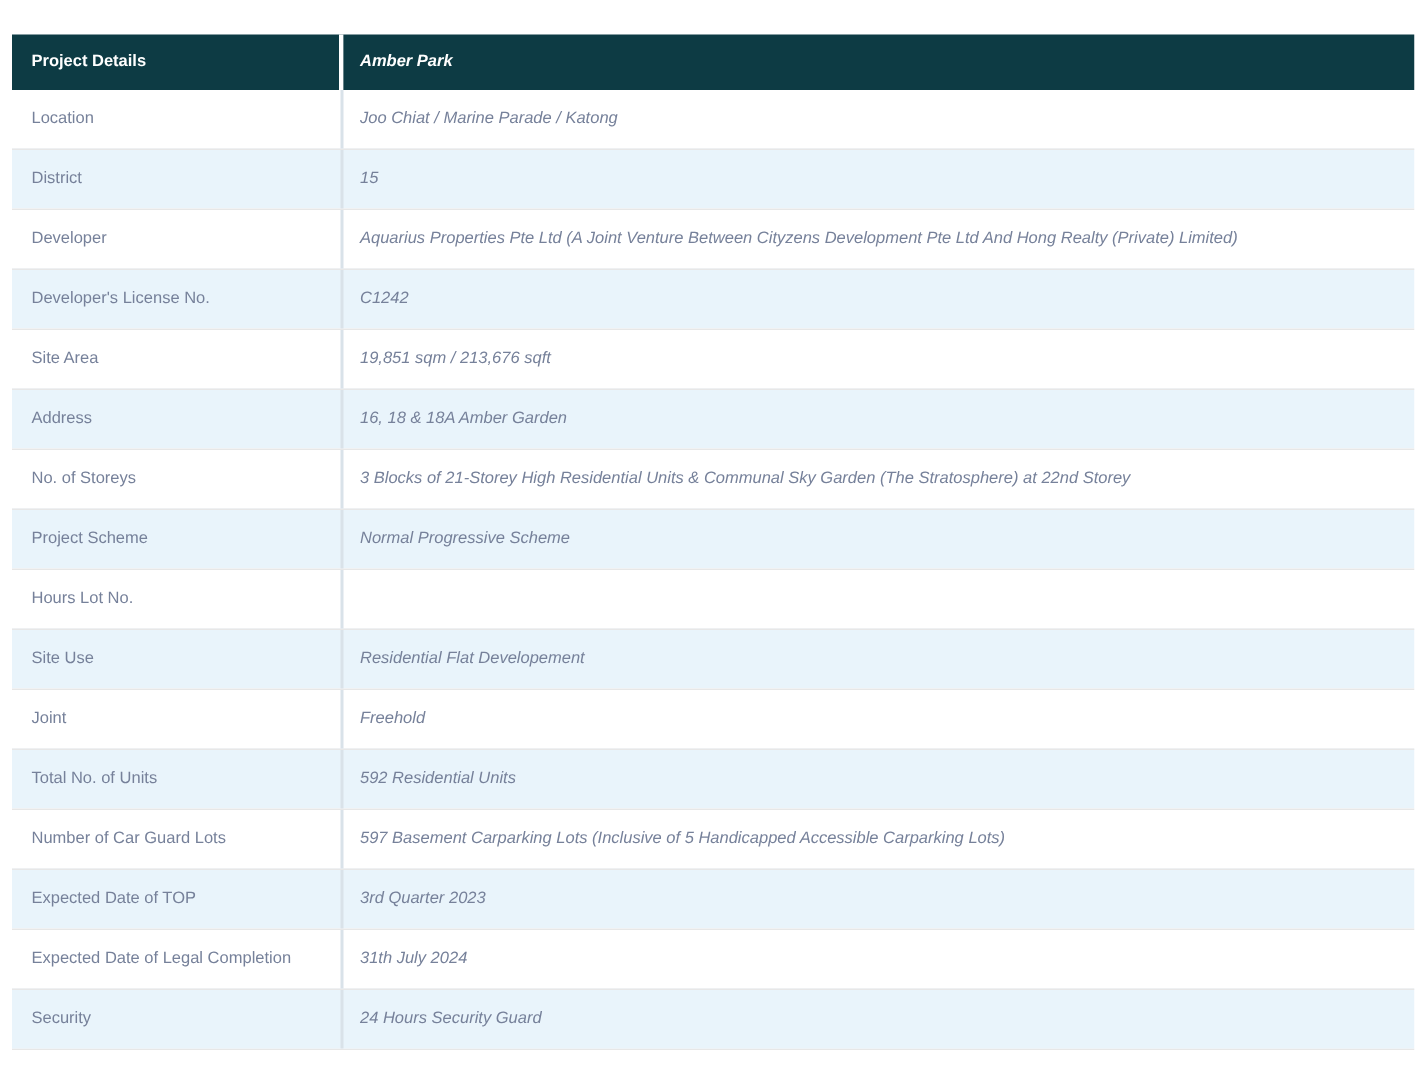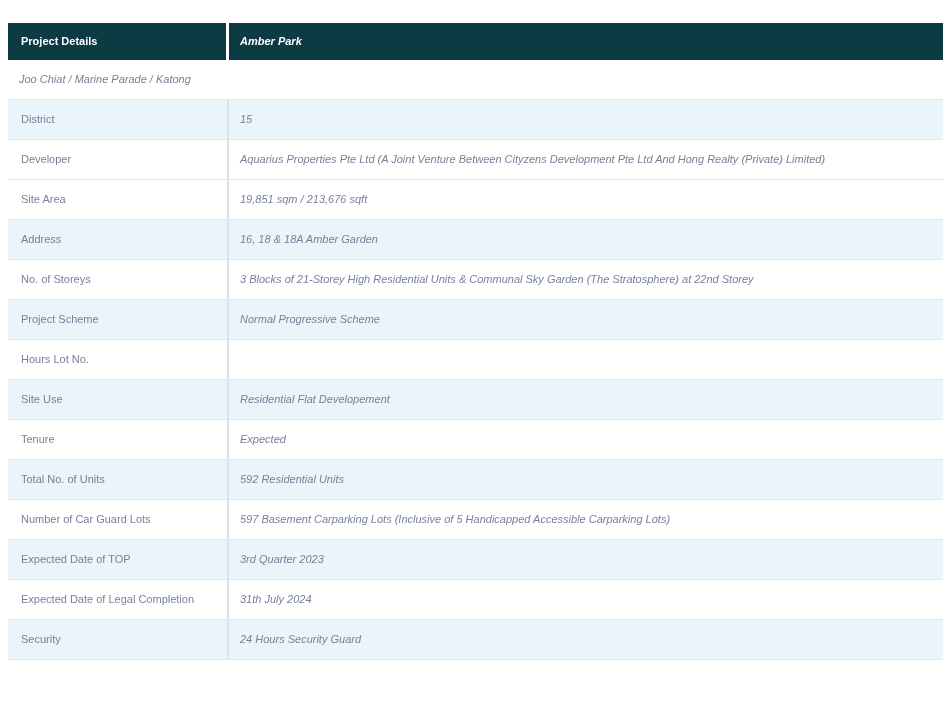--- a/index.html
+++ b/index.html
@@ -76,33 +76,38 @@
 <body>
 
 <div class="page">
   <div class="table">
     <div class="row header">
       <div class="cell label">Project Details</div>
       <div class="cell value">Amber Park</div>
     </div>
     <div class="rows">
   <div class="row">
+    <div class="cell label">Location</div>
     <div class="cell value">Joo Chiat / Marine Parade / Katong</div>
   </div>
 
   <div class="row alt">
     <div class="cell label">District</div>
     <div class="cell value">15</div>
   </div>
 
   <div class="row">
     <div class="cell label">Developer</div>
     <div class="cell value">Aquarius Properties Pte Ltd (A Joint Venture Between Cityzens Development Pte Ltd And Hong Realty (Private) Limited)</div>
   </div>
 
+  <div class="row alt">
+    <div class="cell label">Developer's License No.</div>
+    <div class="cell value">C1242</div>
+  </div>
 
   <div class="row">
     <div class="cell label">Site Area</div>
     <div class="cell value">19,851 sqm / 213,676 sqft</div>
   </div>
 
   <div class="row alt">
     <div class="cell label">Address</div>
     <div class="cell value">16, 18 &amp; 18A Amber Garden</div>
   </div>
@@ -120,22 +125,22 @@
   <div class="row">
     <div class="cell label">Hours Lot No.</div>
   </div>
 
   <div class="row alt">
     <div class="cell label">Site Use</div>
     <div class="cell value">Residential Flat Developement</div>
   </div>
 
   <div class="row">
-    <div class="cell label">Tenure</div>
-    <div class="cell value">Expected</div>
+    <div class="cell label">Joint</div>
+    <div class="cell value">Freehold</div>
   </div>
 
   <div class="row alt">
     <div class="cell label">Total No. of Units</div>
     <div class="cell value">592 Residential Units</div>
   </div>
 
   <div class="row">
     <div class="cell label">Number of Car Guard Lots</div>
     <div class="cell value">597 Basement Carparking Lots (Inclusive of 5 Handicapped Accessible Carparking Lots)</div>

